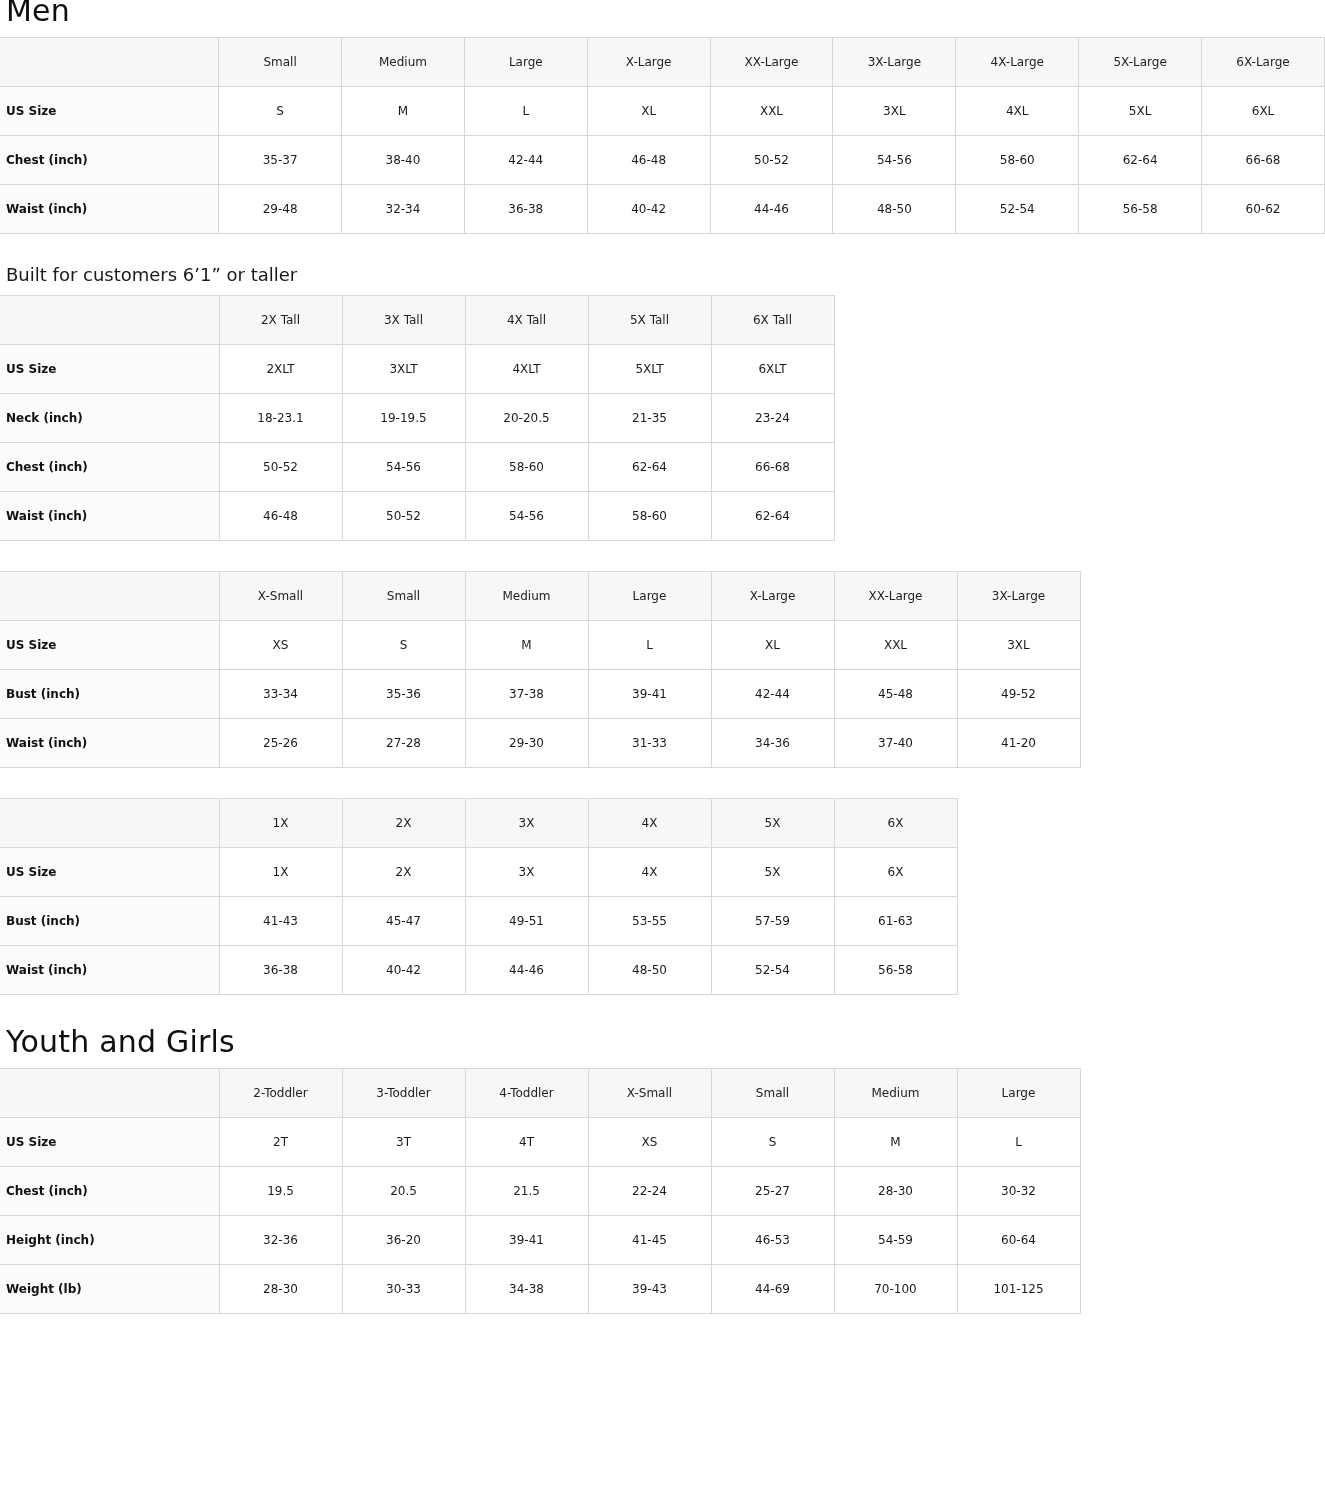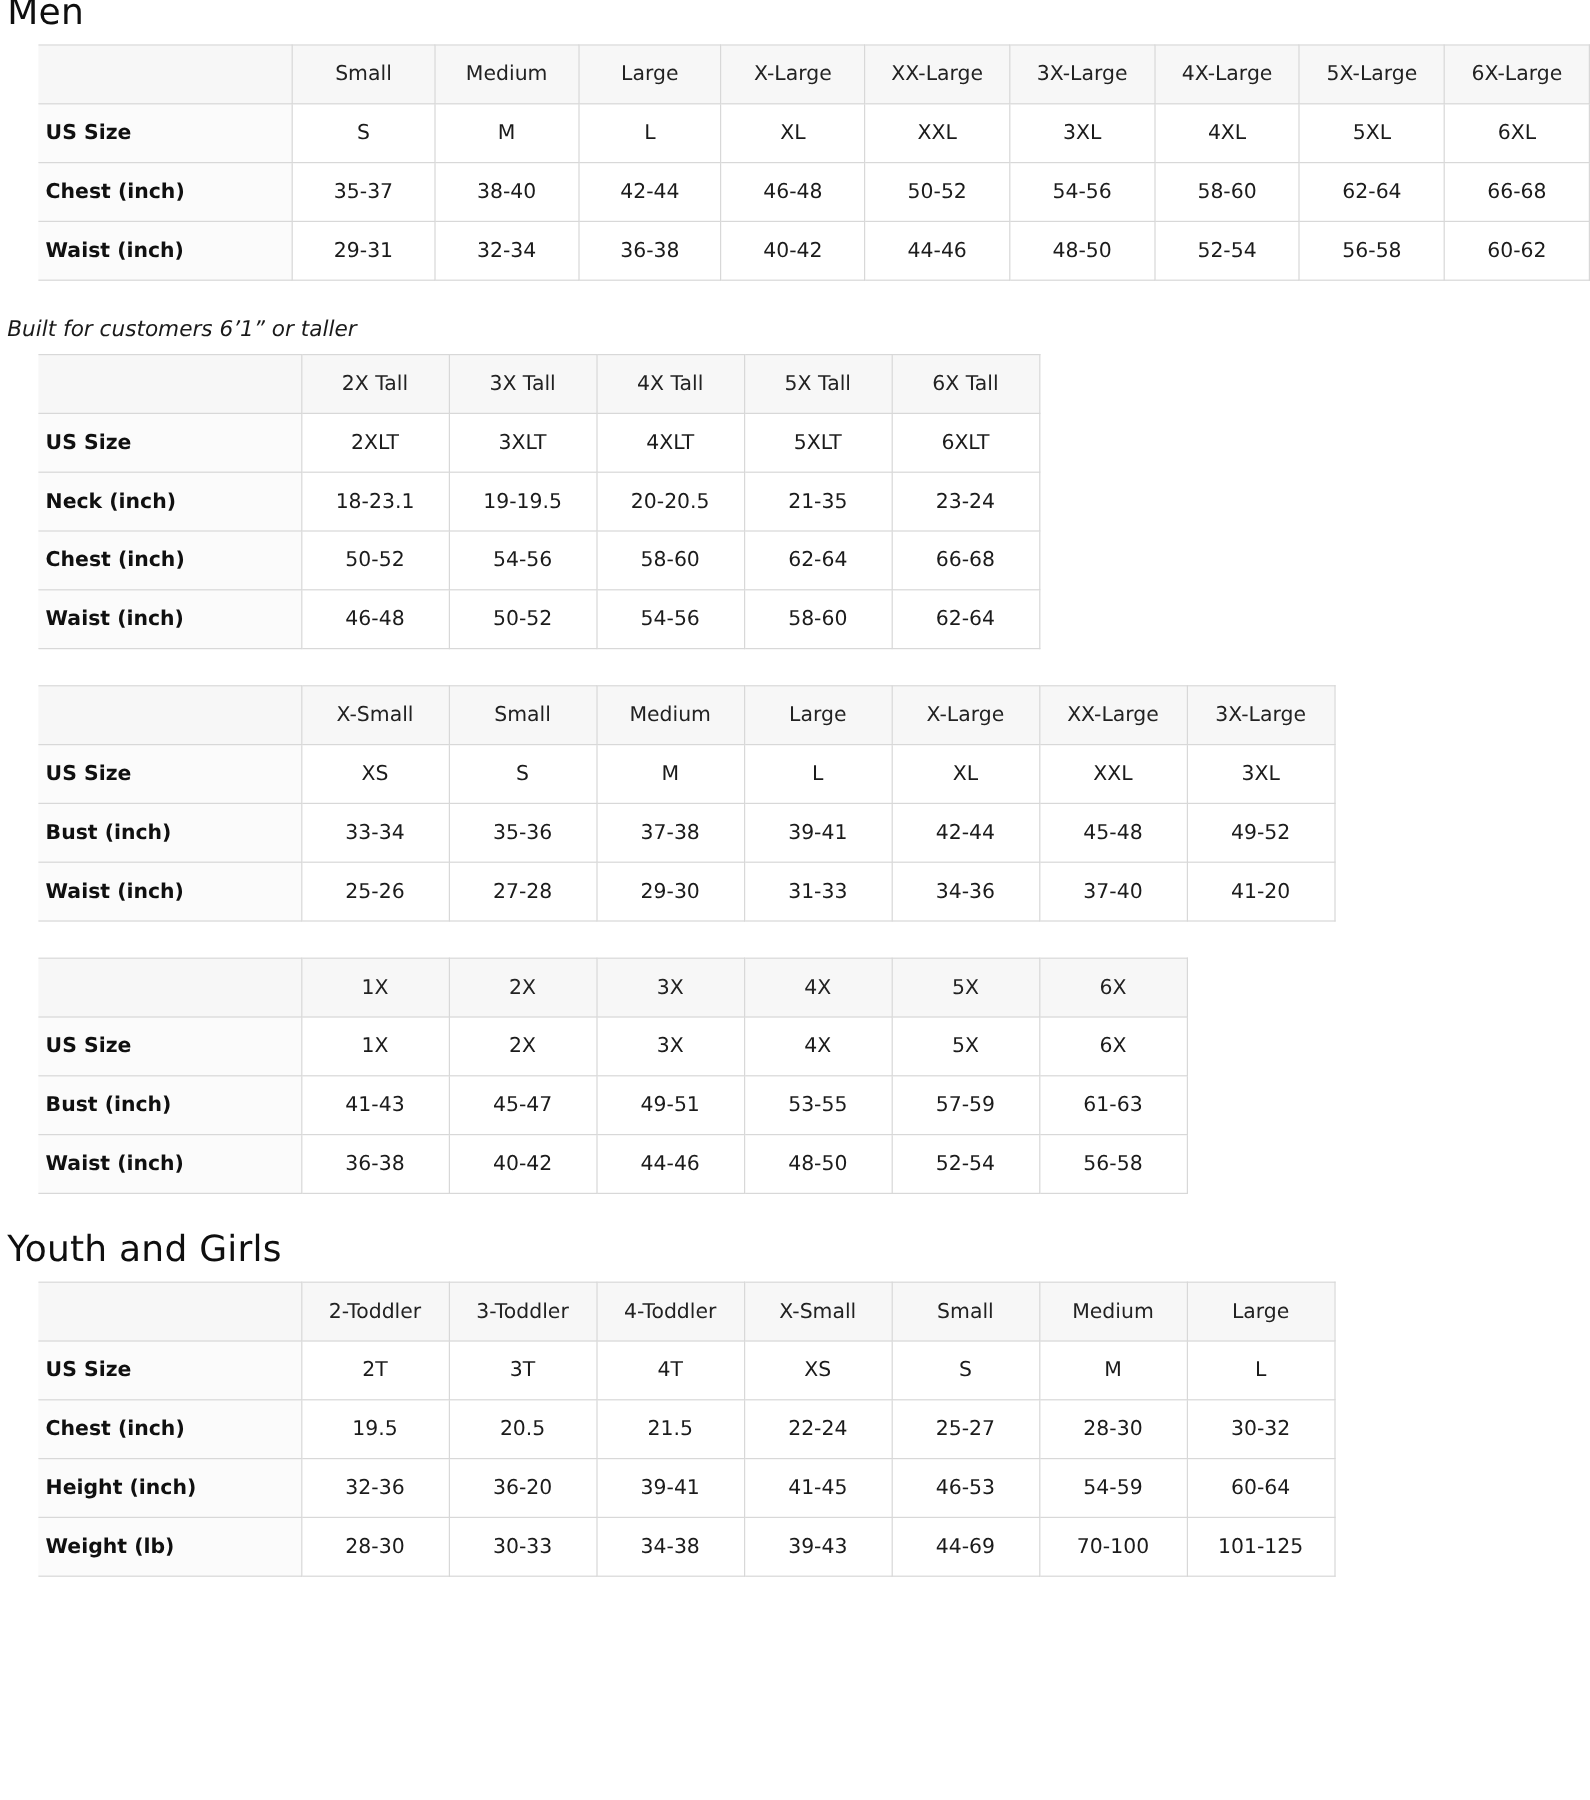--- a/index.html
+++ b/index.html
@@ -29,28 +29,26 @@
   }
   .section-title {
     font-size: 30px;
     font-weight: 400;
     letter-spacing: 0.2px;
     color: #0f0f0f;
     line-height: 1.1;
   }
   .section-note {
     font-size: 18px;
-    font-style: italic;
     color: #1a1a1a;
   }
   table.size-table {
     border-collapse: collapse;
     table-layout: fixed;
-    font-size: 17px;
-    margin-left: 32px;
+    font-size: 12px;
   }
   table.size-table td, table.size-table th {
     border: 1px solid #d8d8d8;
     height: 49px;
     padding: 0 10px;
     text-align: center;
     vertical-align: middle;
     font-weight: 400;
     color: #1b1b1b;
     white-space: nowrap;
@@ -134,21 +132,21 @@
             <td>42-44</td>
             <td>46-48</td>
             <td>50-52</td>
             <td>54-56</td>
             <td>58-60</td>
             <td>62-64</td>
             <td>66-68</td>
           </tr>
           <tr>
             <th class="rowhead">Waist (inch)</th>
-            <td>29-31</td>
+            <td>29-48</td>
             <td>32-34</td>
             <td>36-38</td>
             <td>40-42</td>
             <td>44-46</td>
             <td>48-50</td>
             <td>52-54</td>
             <td>56-58</td>
             <td>60-62</td>
           </tr>
         </tbody>

